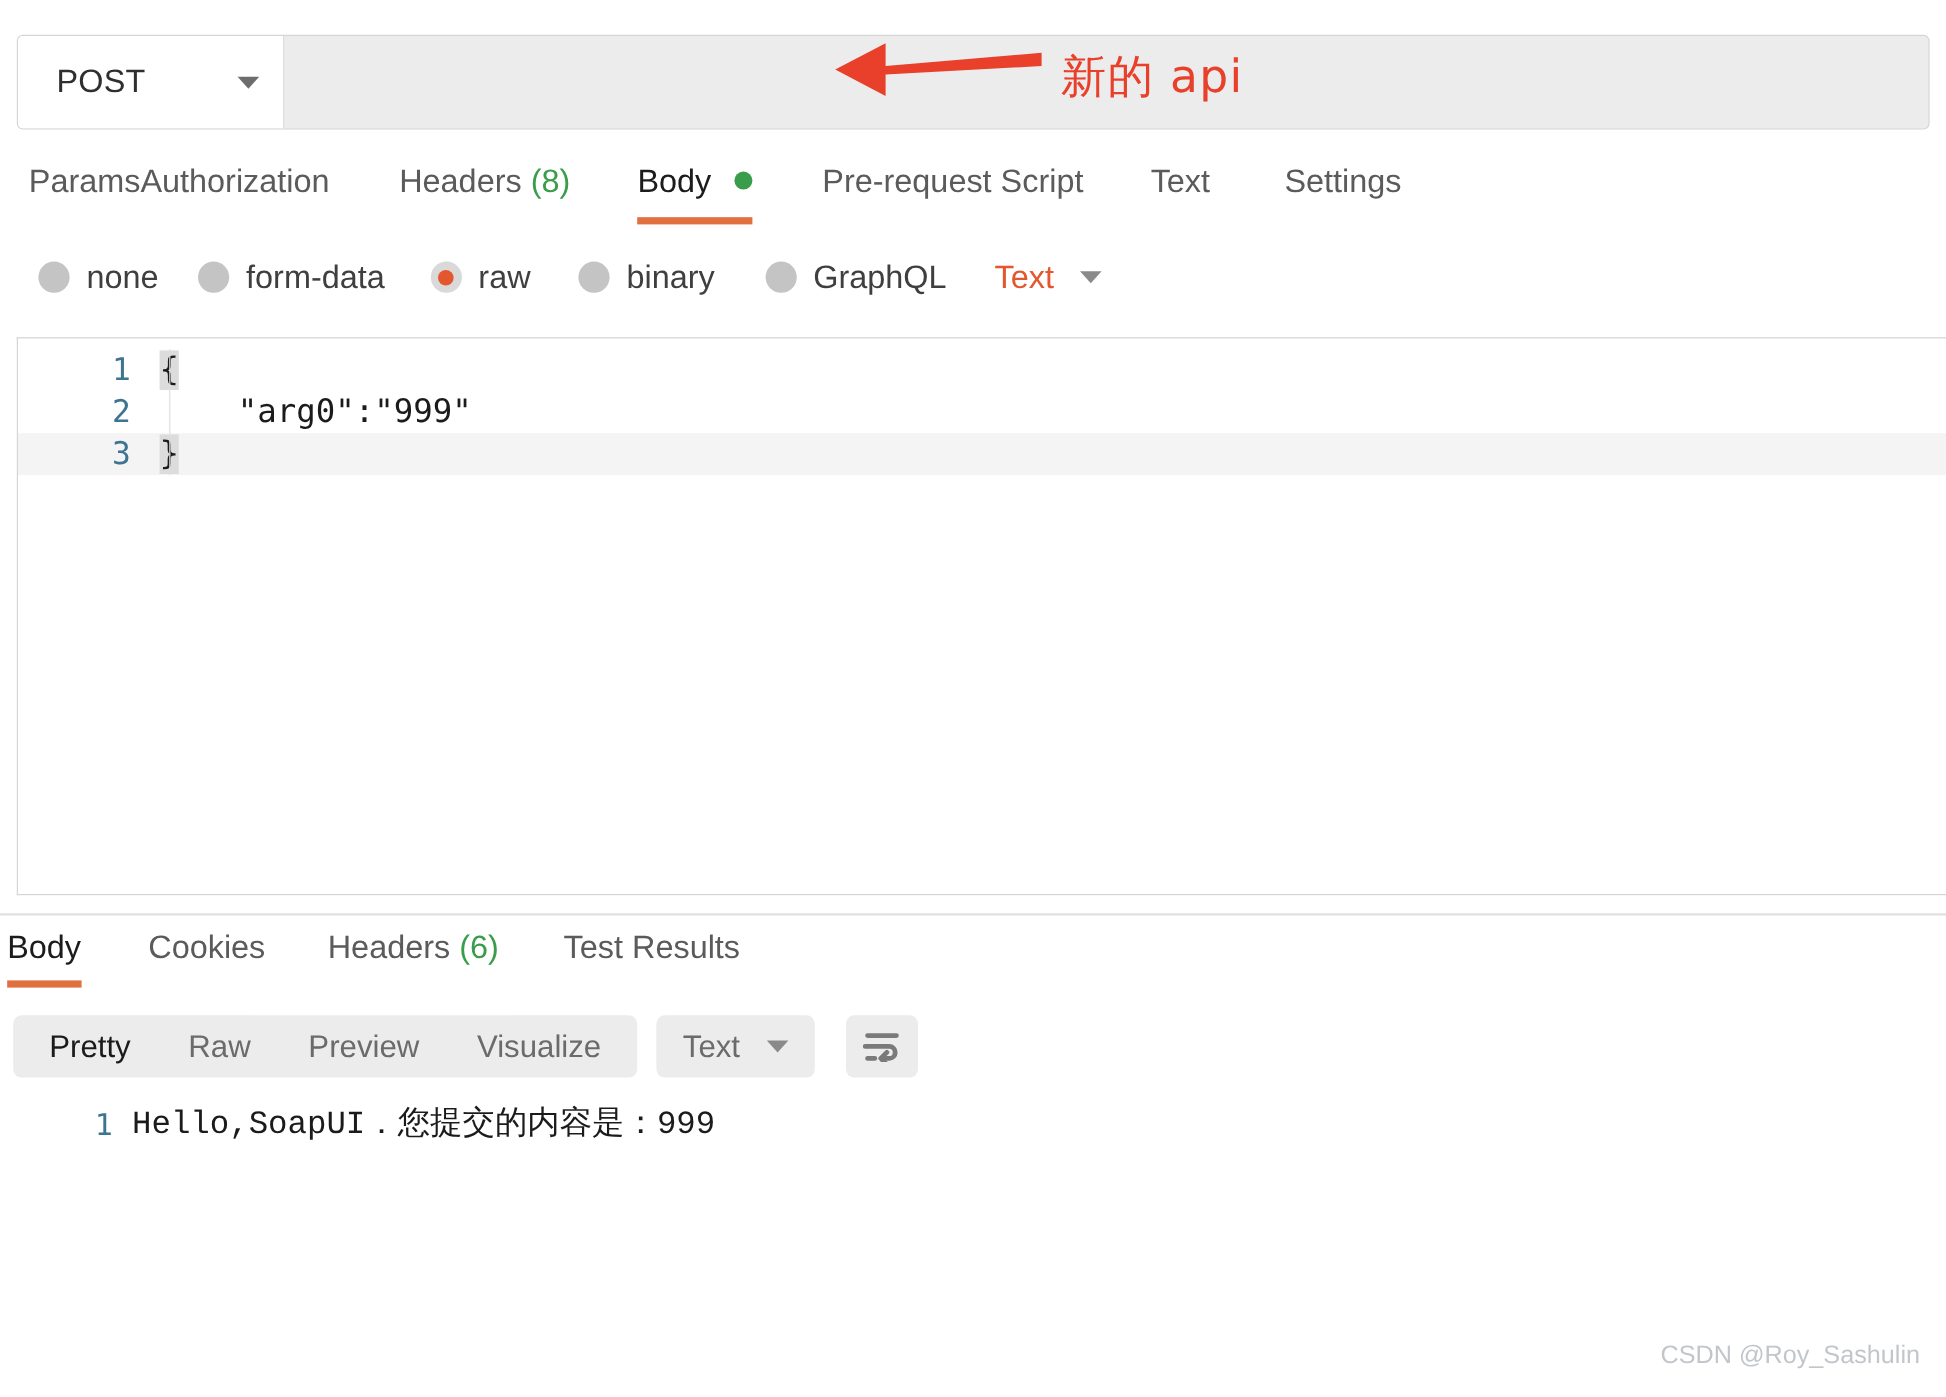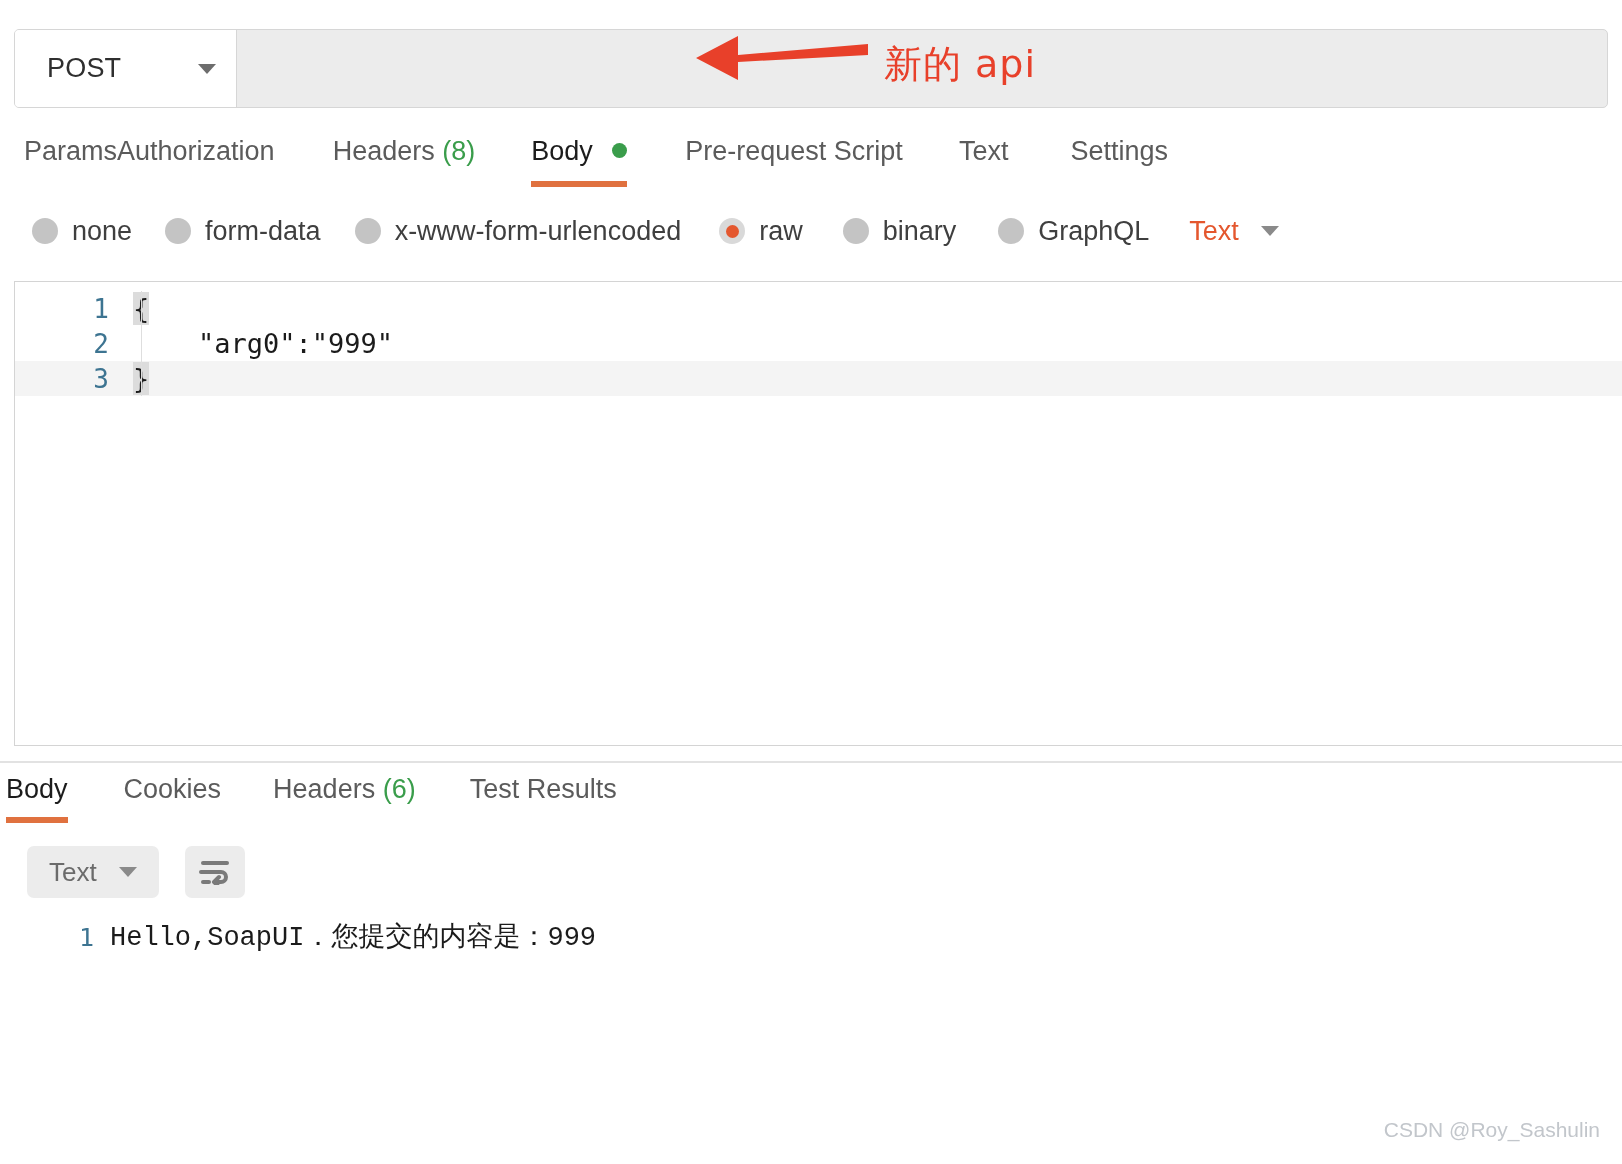--- a/index.html
+++ b/index.html
@@ -387,24 +387,20 @@
 
 <div class="body-types">
   <div class="radio-opt" style="margin-left:32px;">
     <span class="radio-circle"></span>
     <span class="radio-label">none</span>
   </div>
   <div class="radio-opt" style="margin-left:33px;">
     <span class="radio-circle"></span>
     <span class="radio-label">form-data</span>
   </div>
-  <div class="radio-opt" style="margin-left:34px;">
-    <span class="radio-circle"></span>
-    <span class="radio-label">x-www-form-urlencoded</span>
-  </div>
   <div class="radio-opt sel" style="margin-left:38px;">
     <span class="radio-circle"></span>
     <span class="radio-label">raw</span>
   </div>
   <div class="radio-opt" style="margin-left:40px;">
     <span class="radio-circle"></span>
     <span class="radio-label">binary</span>
   </div>
   <div class="radio-opt" style="margin-left:42px;">
     <span class="radio-circle"></span>
@@ -447,20 +443,34 @@
   <div class="res-tab" style="margin-left:52px;">
     <span>Headers</span>
     <span class="cnt">(6)</span>
   </div>
   <div class="res-tab" style="margin-left:54px;">
     <span>Test Results</span>
   </div>
 </div>
 
 <div class="res-toolbar">
+  <div class="seg-group">
+    <div class="seg-btn active">
+      <span>Pretty</span>
+    </div>
+    <div class="seg-btn">
+      <span>Raw</span>
+    </div>
+    <div class="seg-btn">
+      <span>Preview</span>
+    </div>
+    <div class="seg-btn">
+      <span>Visualize</span>
+    </div>
+  </div>
   <div class="fmt-select">
     <span class="lbl">Text</span>
     <span class="caret-dn-gray"></span>
   </div>
   <div class="icon-btn">
     <svg width="32" height="26" viewBox="0 0 32 26">
       <rect x="2" y="2" width="28" height="4" rx="2" fill="#7a7a7a"></rect>
       <path d="M 2 13 h 20 a 5 5 0 0 1 0 10 h -4" fill="none" stroke="#7a7a7a" stroke-width="4" stroke-linecap="round"></path>
       <path d="M 20 18 l -5 5 l 5 5" fill="none" stroke="#7a7a7a" stroke-width="4" stroke-linecap="round" stroke-linejoin="round"></path>
       <rect x="2" y="21" width="10" height="4" rx="2" fill="#7a7a7a"></rect>

